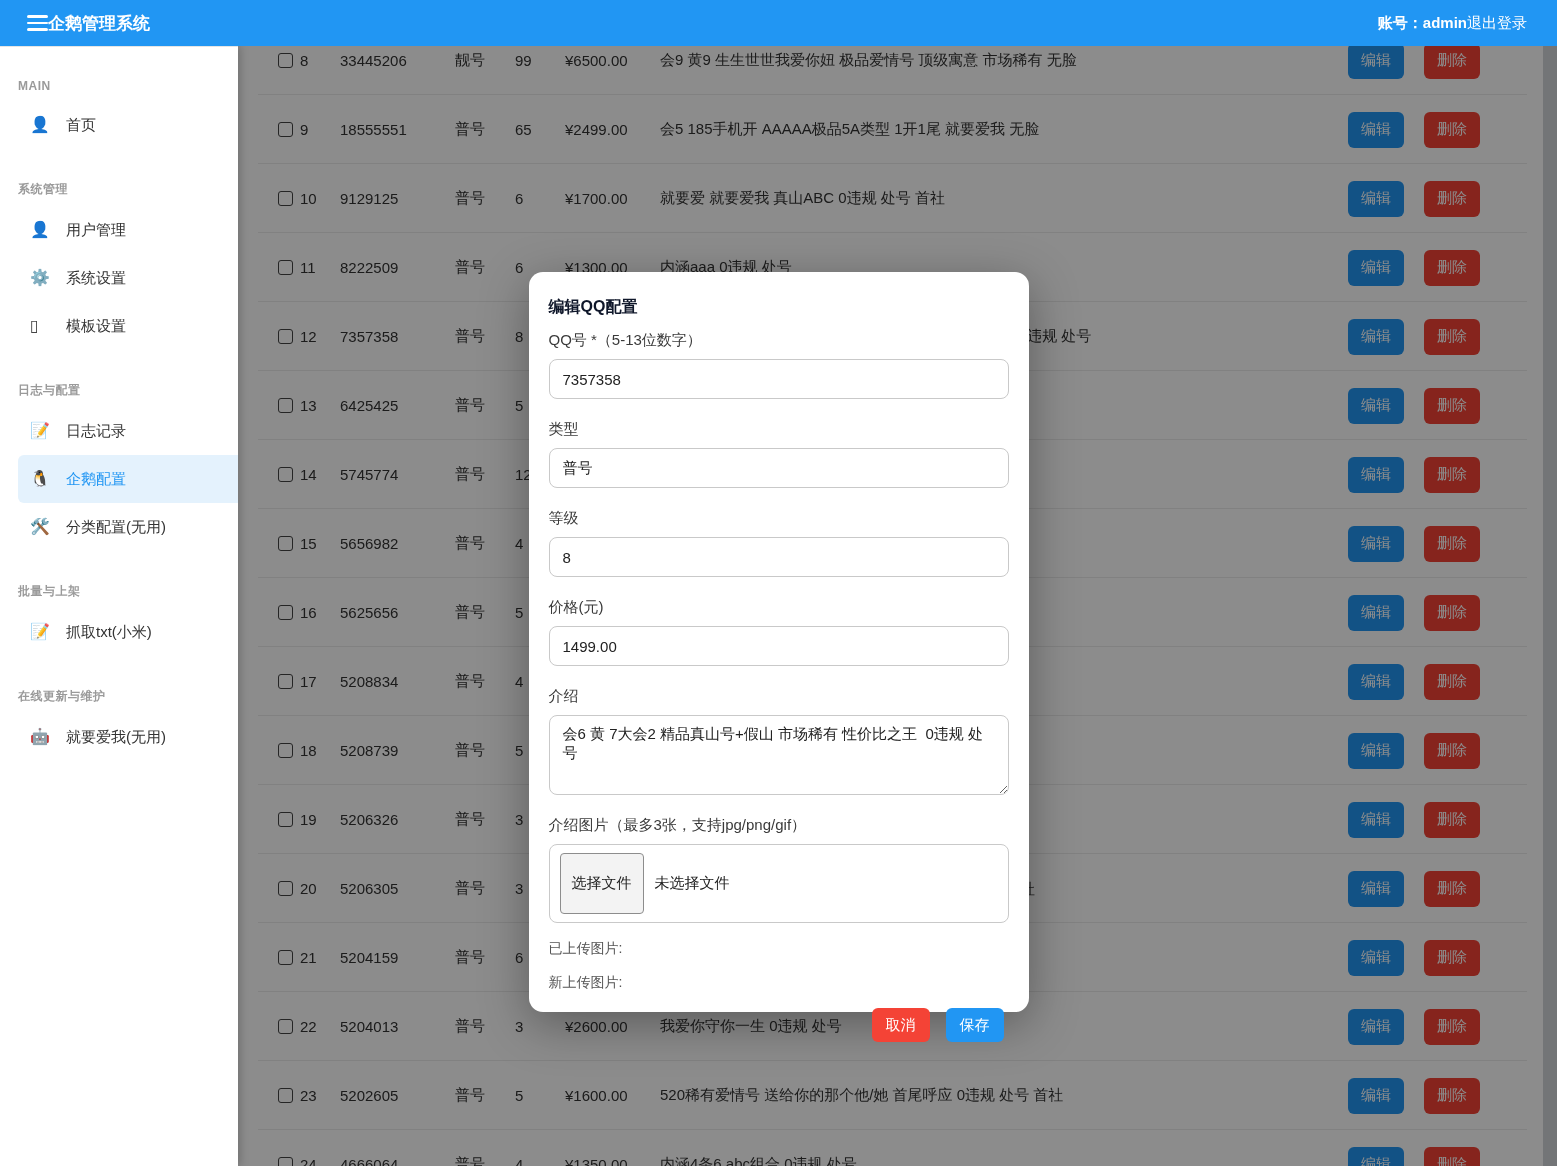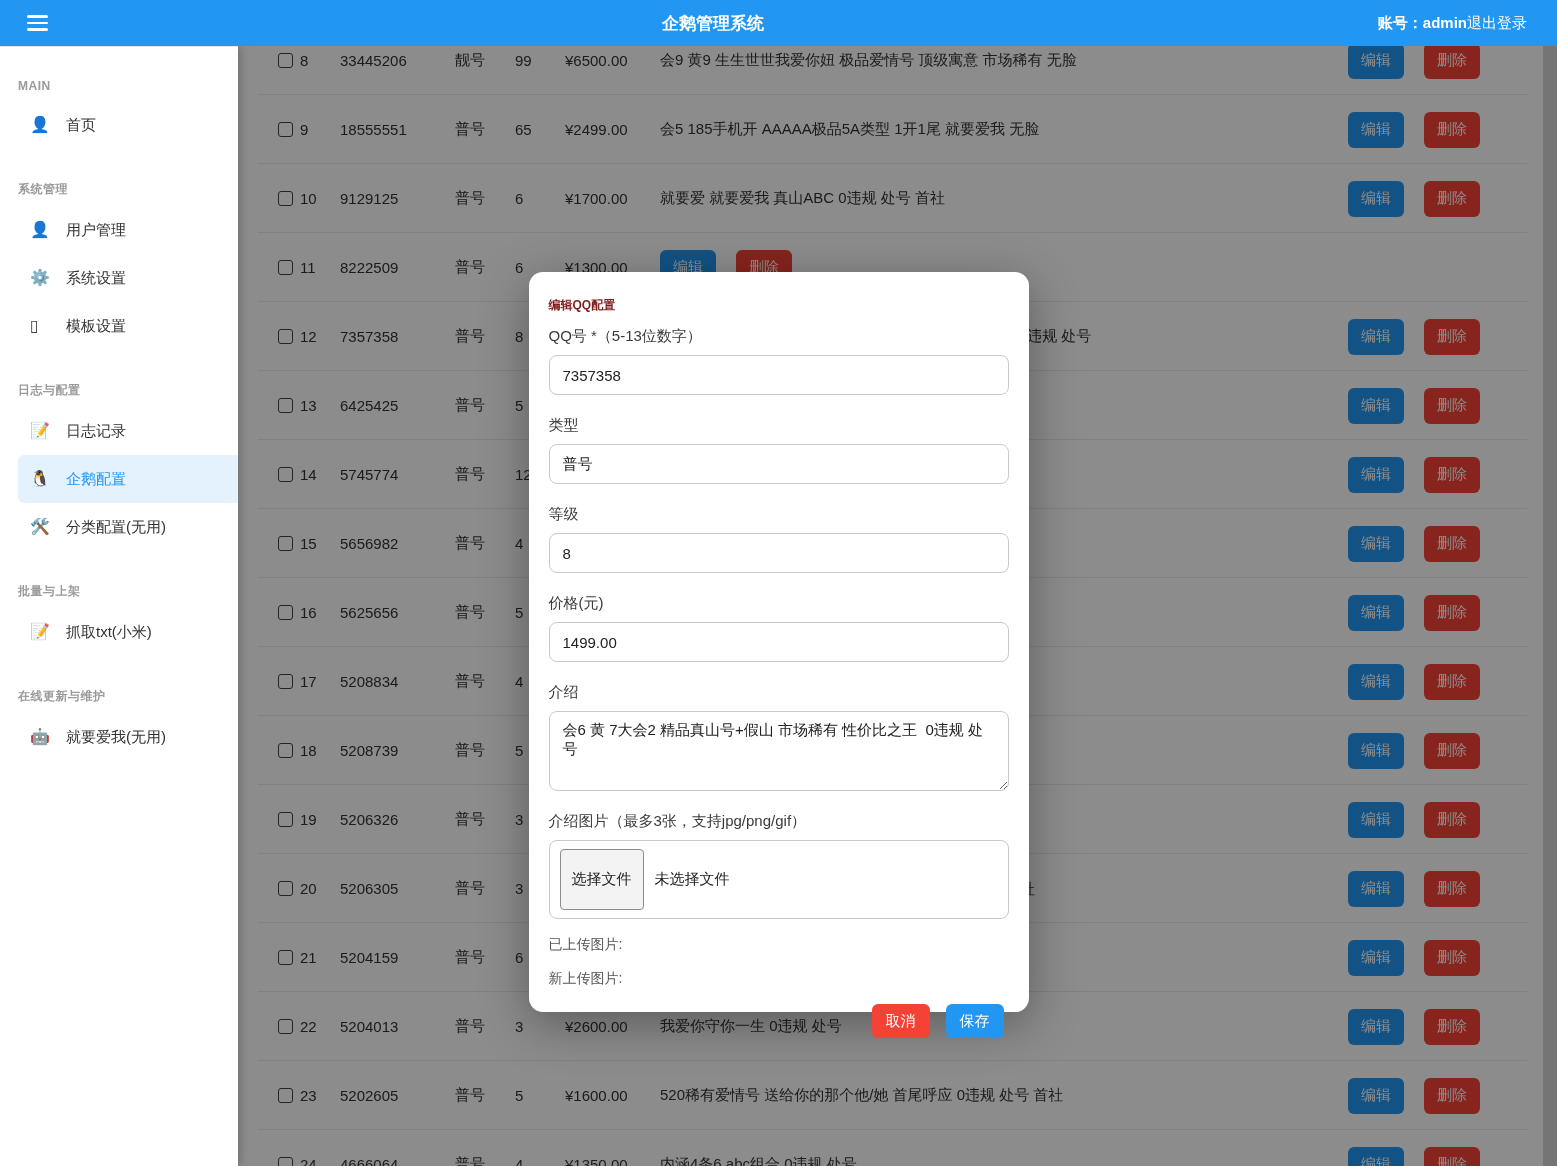--- a/index.html
+++ b/index.html
@@ -4,21 +4,21 @@
 <style>
   * { margin:0; padding:0; box-sizing:border-box; }
   html,body { width:1557px; height:1166px; overflow:hidden; }
   body { font-family:"Liberation Sans","DejaVu Sans",sans-serif; background:#fff; position:relative; }
 
   
   .topbar { position:absolute; left:0; top:0; width:1557px; height:46px; background:#2196f3;
             display:flex; align-items:center; z-index:50; }
   .hamburger { margin-left:27px; width:21px; cursor:pointer; }
   .hamburger span { display:block; height:2.6px; background:#fff; border-radius:2px; margin:4px 0; }
-  .topbar-title { flex:1; text-align:center; color:#fff; font-size:17px; font-weight:bold; }
+  .topbar-title { flex:1; color:#fff; font-size:17px; font-weight:bold; }
   .topbar-right { display:flex; align-items:center; margin-right:30px; }
   .account { color:#fff; font-size:15px; font-weight:bold; }
   .logout { color:#fff; font-size:15px; font-weight:500; cursor:pointer; }
 
   
   .sidebar { position:absolute; left:0; top:46px; width:238px; height:1120px; background:#fff;
              z-index:40; box-shadow:3px 0 8px rgba(0,0,0,0.18); }
   .sidebar-title { padding:21px 18px 17px; font-size:16px; font-weight:bold; color:#333; }
   .sidebar-divider { height:1px; background:#e5e5e5; }
   .section-label { margin:32px 0 8px; padding:0 18px; font-size:12px; font-weight:bold;
@@ -55,21 +55,21 @@
   
   .overlay { position:absolute; left:238px; top:46px; width:1319px; height:1120px;
              background:rgba(0,0,0,0.45); z-index:60; }
   .scroll-strip { position:absolute; right:0; top:46px; width:14px; height:1120px;
                   background:#737577; z-index:70; }
 
   
   .modal { position:absolute; left:50%; transform:translateX(-50%); top:272px; width:500px;
            height:740px; background:#fff; border-radius:14px; z-index:80;
            box-shadow:0 12px 48px rgba(0,0,0,0.35); padding:25px 20px 20px; }
-  .modal-title { font-size:12px; font-weight:bold; color:#7f1d1d; margin-bottom:13px; }
+  .modal-title { font-size:16px; font-weight:bold; color:#0f172a; margin-bottom:13px; }
   .m-label { display:block; font-size:15px; color:#3a3a3a; margin-bottom:9px; }
   .m-input { display:block; width:100%; height:40px; border:1px solid #c9c9c9; border-radius:8px;
              font-size:15px; color:#222; padding:0 13px; margin-bottom:21px; outline:none;
              font-family:inherit; }
   .m-textarea { display:block; width:100%; height:80px; border:1px solid #c9c9c9; border-radius:8px;
                 font-size:15px; color:#222; padding:9px 13px; margin-bottom:21px; resize:vertical;
                 outline:none; font-family:inherit; }
   .file-box { border:1px solid #c9c9c9; border-radius:8px; padding:8px 10px; display:flex;
               align-items:center; margin-bottom:17px; }
   .file-btn { border:1px solid #8d8d8d; background:#f3f3f3; border-radius:4px; padding:20px 11px;
@@ -224,20 +224,21 @@
 
   <div class="trow">
     <div class="col-check">
       <span class="checkbox"></span>
       <span class="row-index">11</span>
     </div>
     <span class="col-qq">8222509</span>
     <span class="col-type">普号</span>
     <span class="col-level">6</span>
     <span class="col-price">¥1300.00</span>
+    <span class="col-desc">内涵aaa 0违规 处号</span>
     <div class="row-actions">
       <button class="btn btn-edit">编辑</button>
       <button class="btn btn-delete">删除</button>
     </div>
   </div>
 
   <div class="trow">
     <div class="col-check">
       <span class="checkbox"></span>
       <span class="row-index">12</span>

